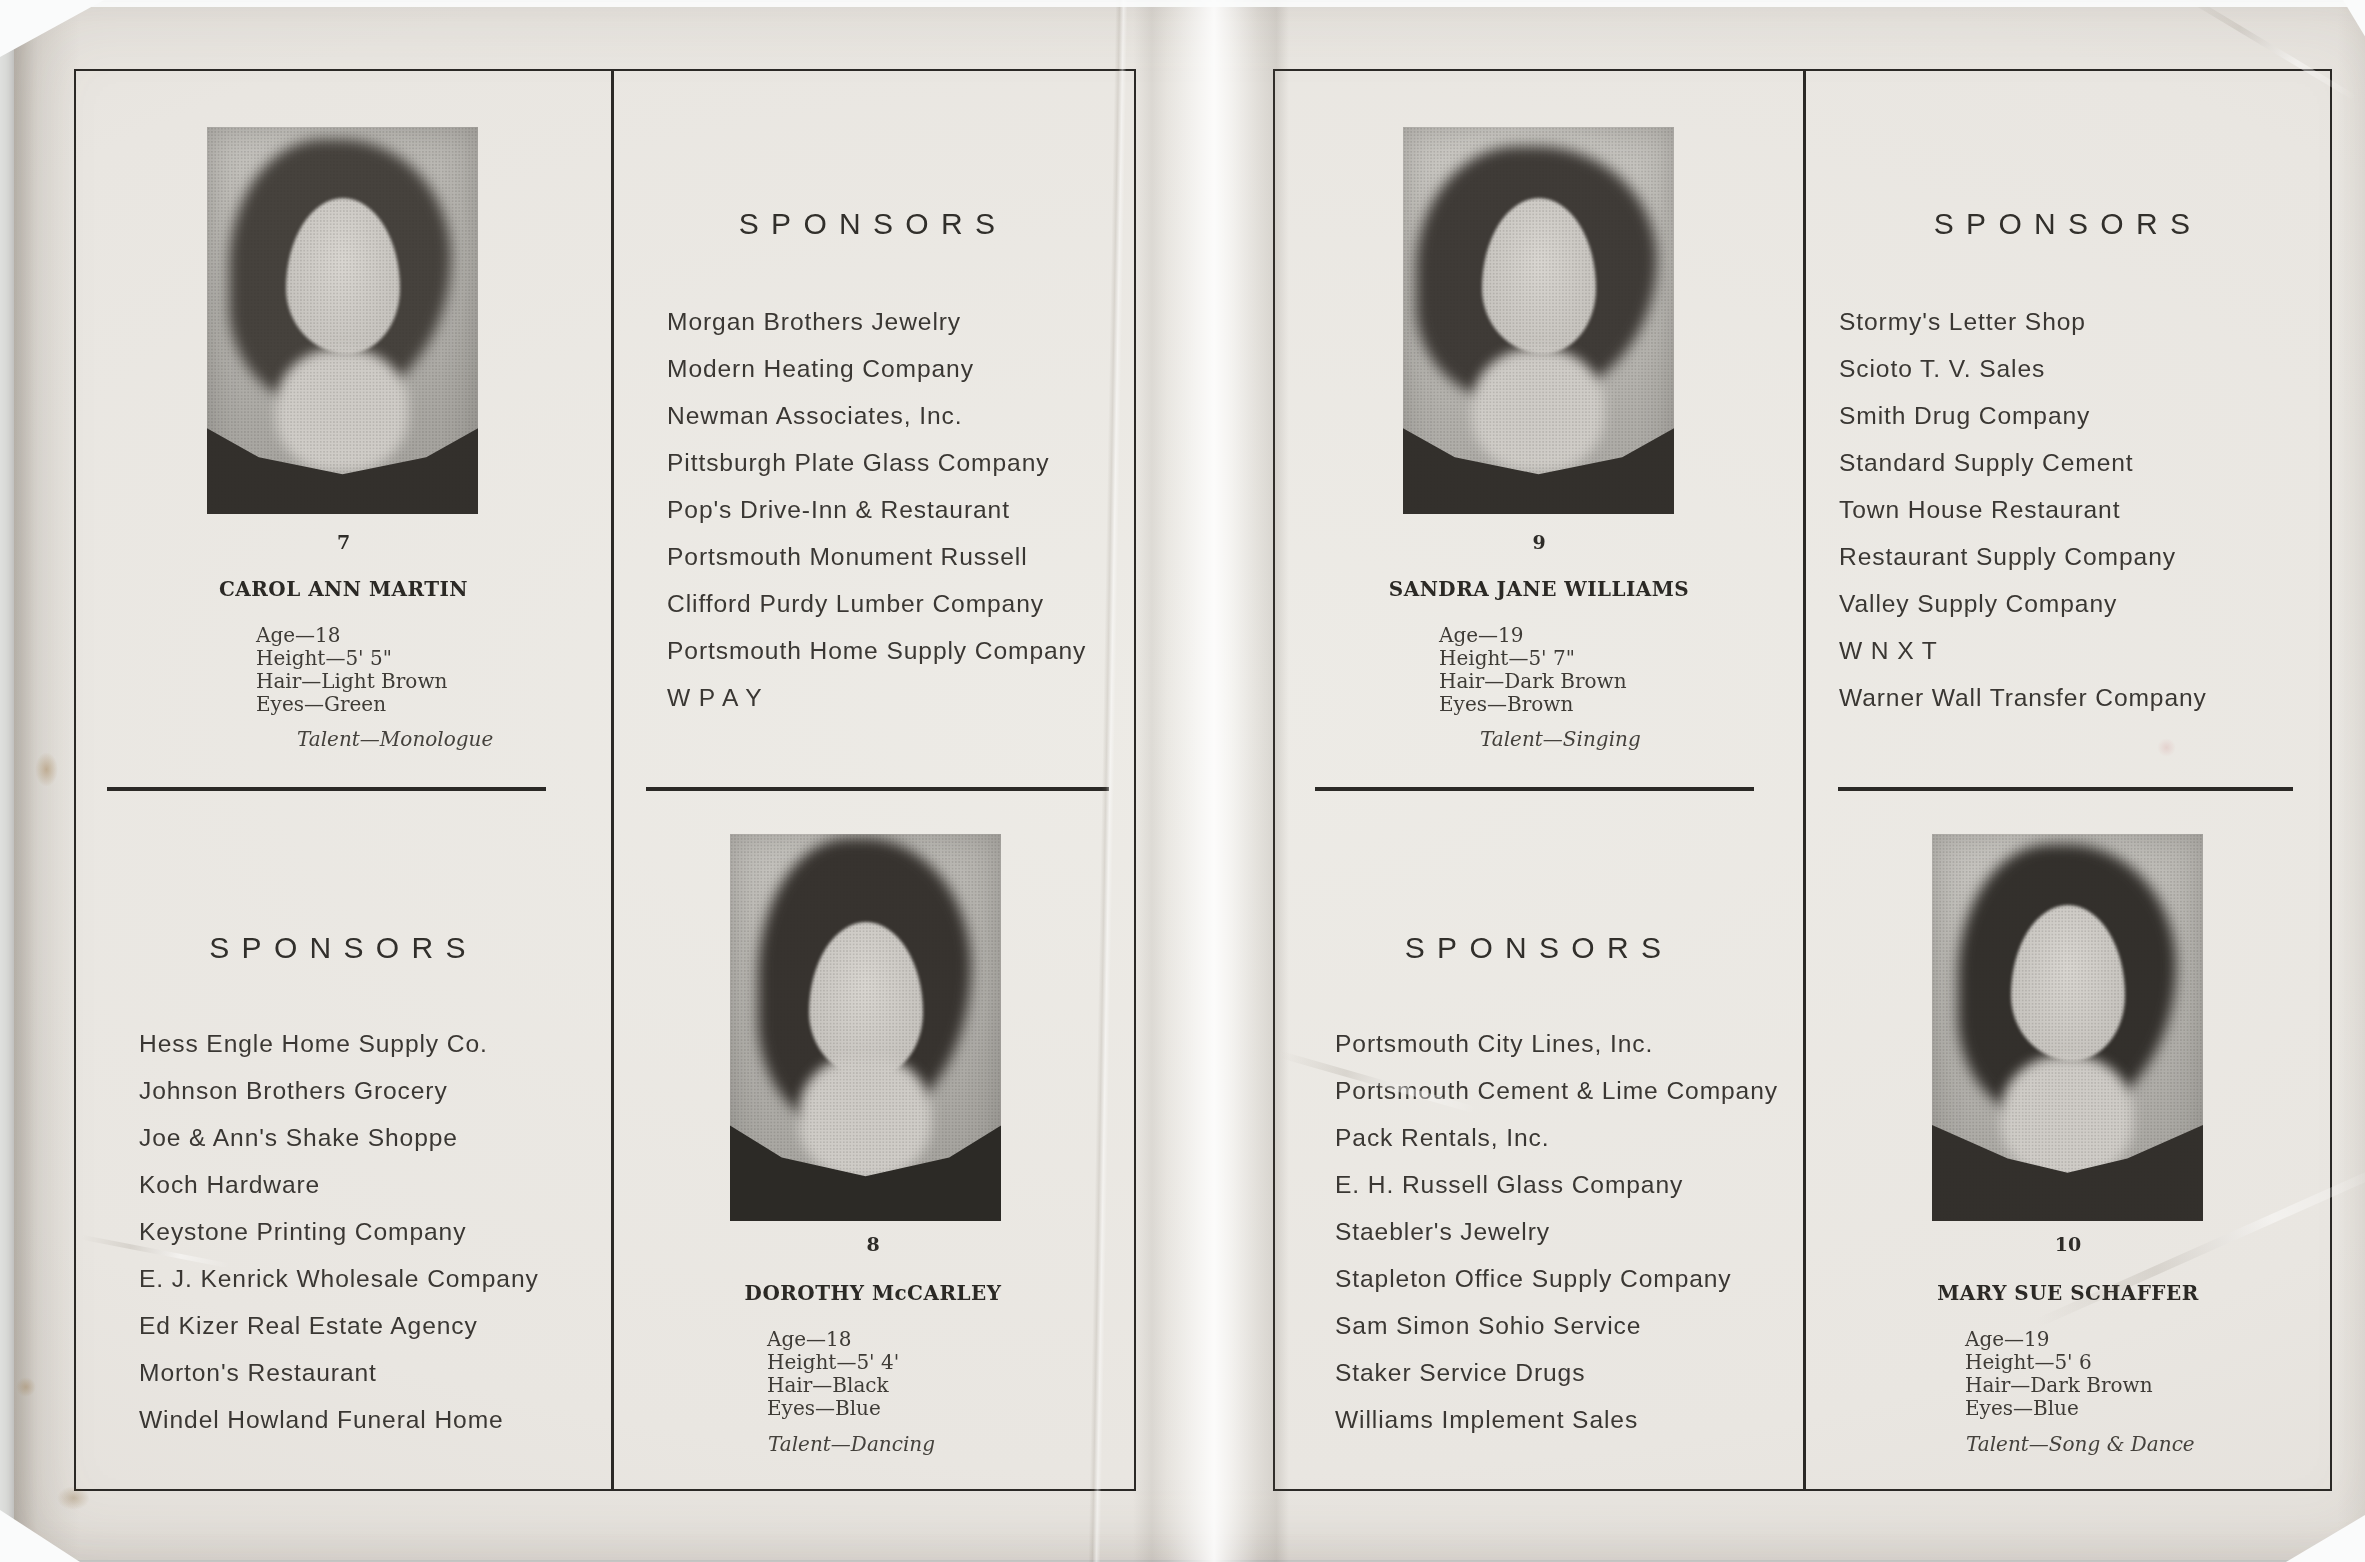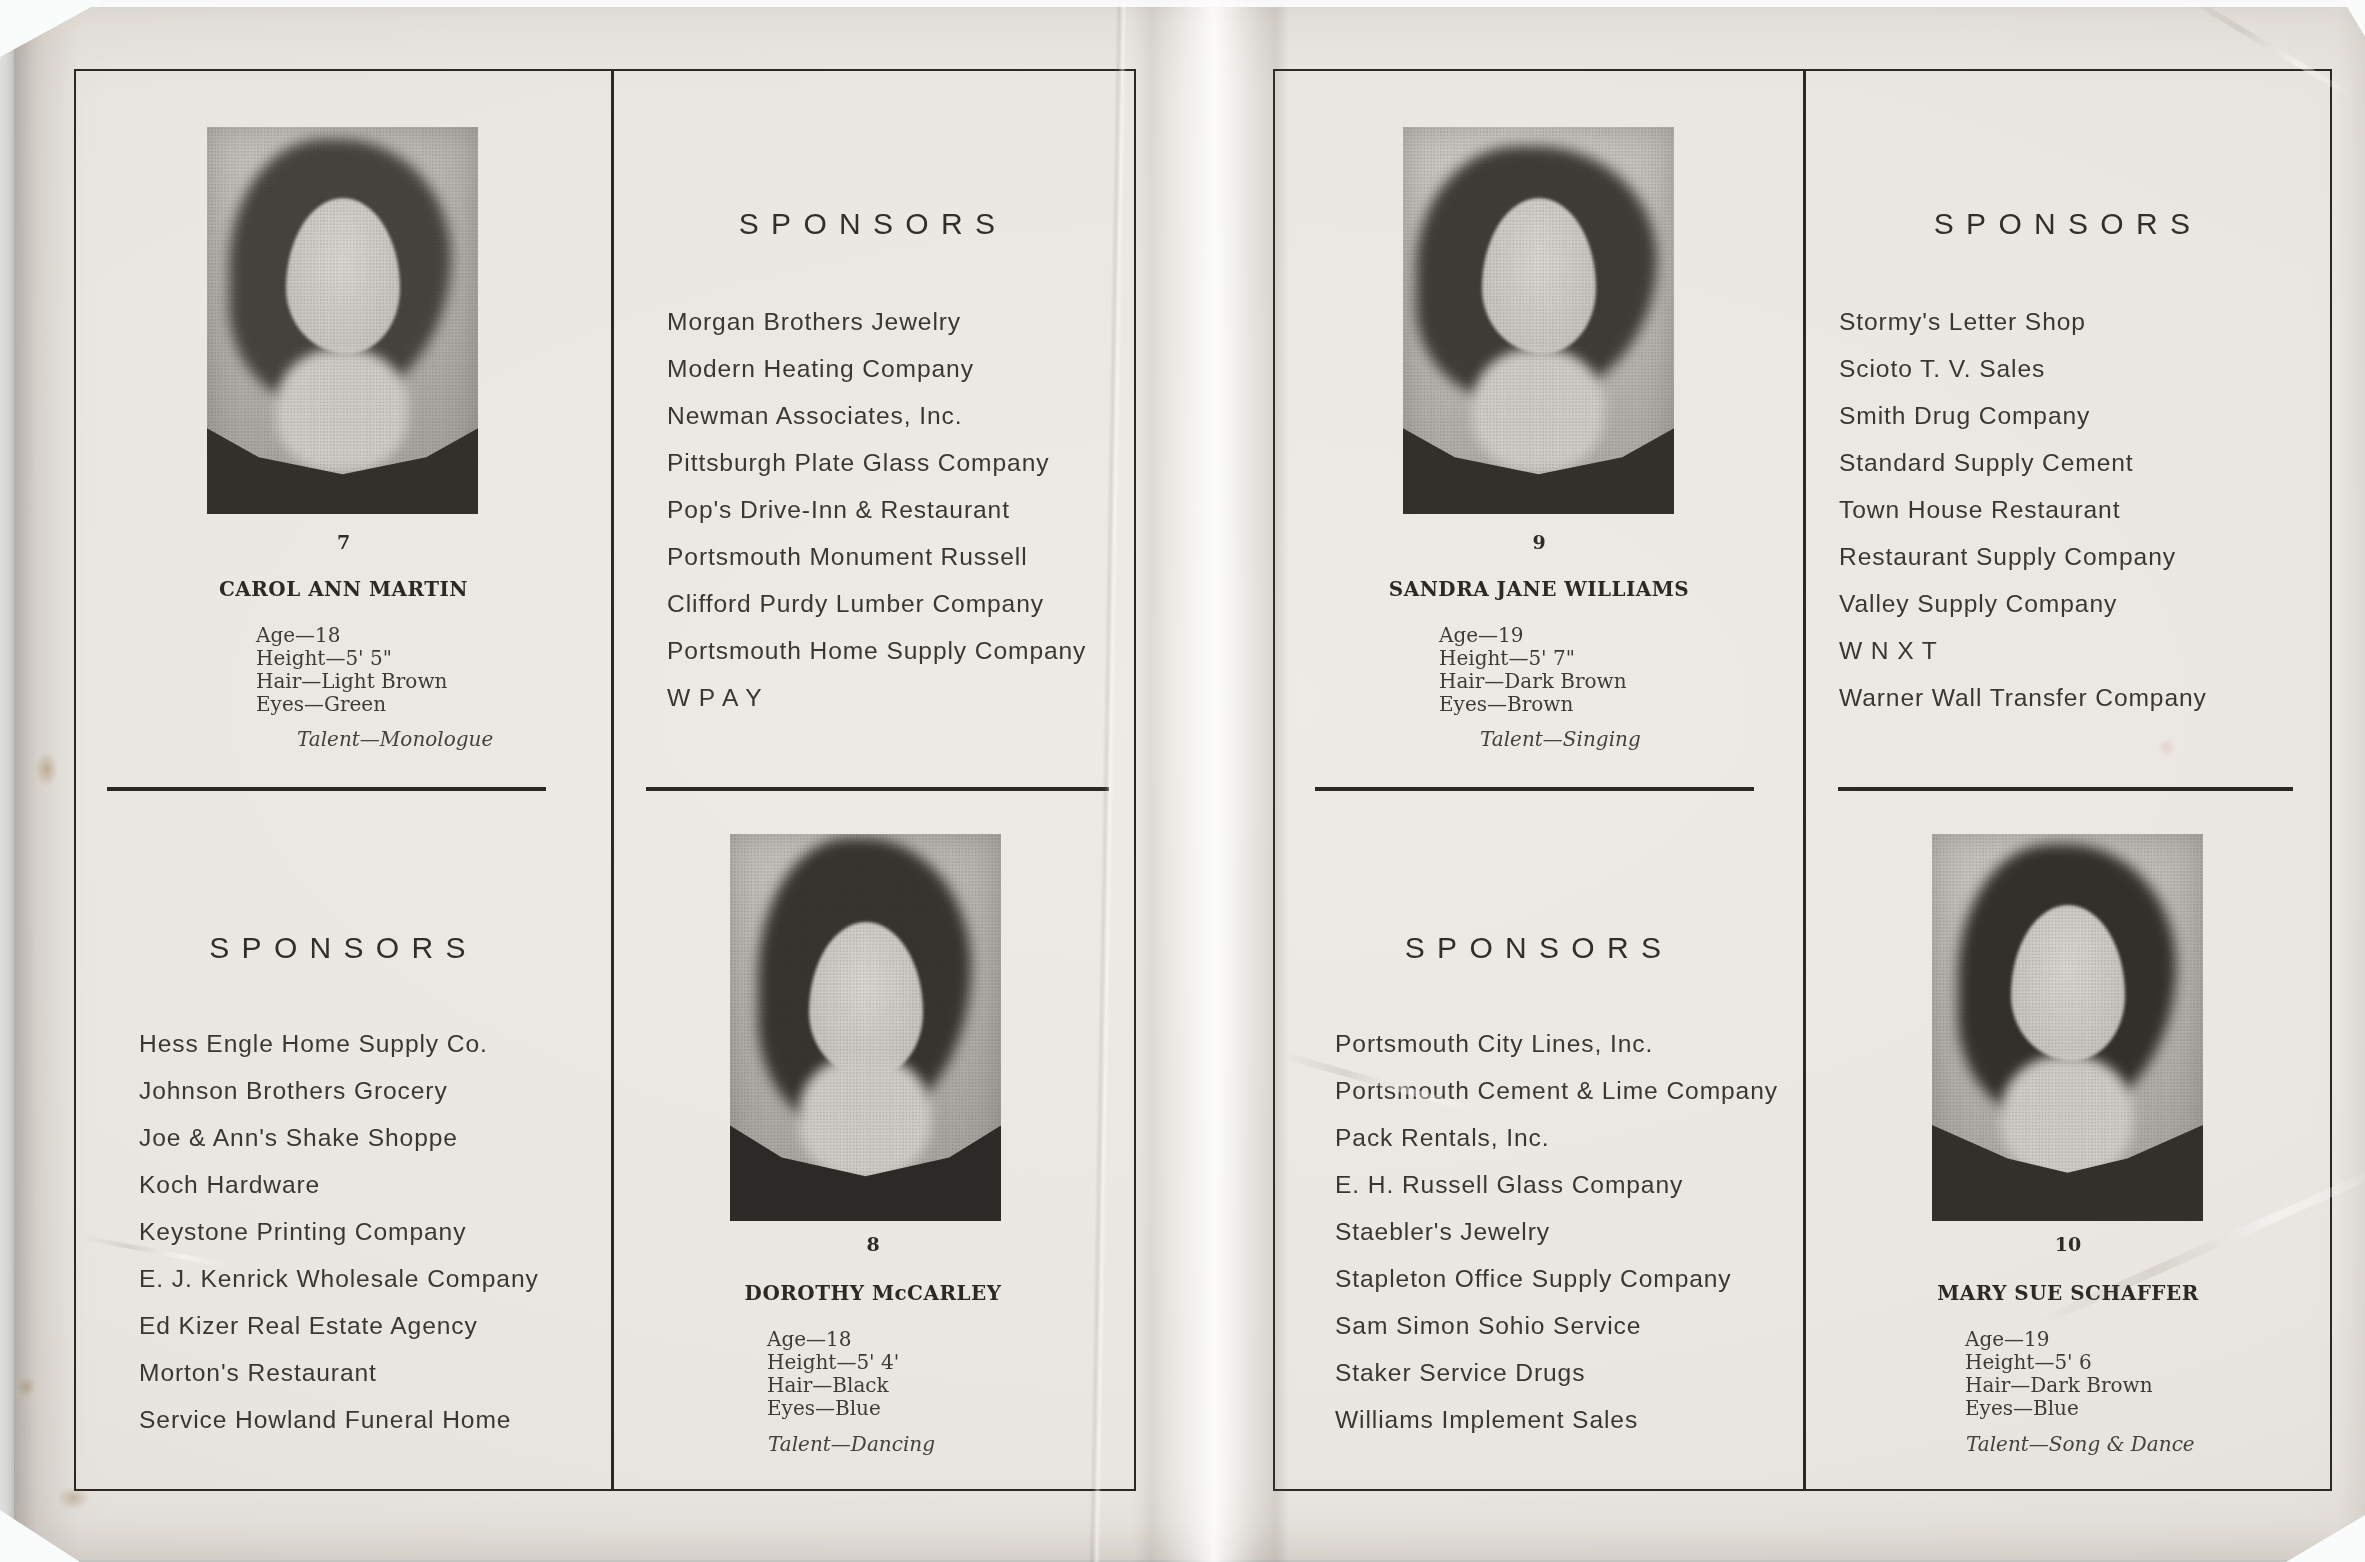--- a/index.html
+++ b/index.html
@@ -169,21 +169,21 @@
       <div class="sp-head">SPONSORS</div>
       <div class="sp-list" style="left:63px;">
         <div class="sp-item">Hess Engle Home Supply Co.</div>
         <div class="sp-item">Johnson Brothers Grocery</div>
         <div class="sp-item">Joe &amp; Ann's Shake Shoppe</div>
         <div class="sp-item">Koch Hardware</div>
         <div class="sp-item">Keystone Printing Company</div>
         <div class="sp-item">E. J. Kenrick Wholesale Company</div>
         <div class="sp-item">Ed Kizer Real Estate Agency</div>
         <div class="sp-item">Morton's Restaurant</div>
-        <div class="sp-item">Service Howland Funeral Home</div>
+        <div class="sp-item">Windel Howland Funeral Home</div>
       </div>
     </div>
 
     <div class="cell c-br contestant row-bottom">
       <div class="photo v3" style="left:117px;">
         <div class="hair"></div>
         <div class="face"></div>
         <div class="chest"></div>
         <div class="dress"></div>
         <div class="dots"></div>

